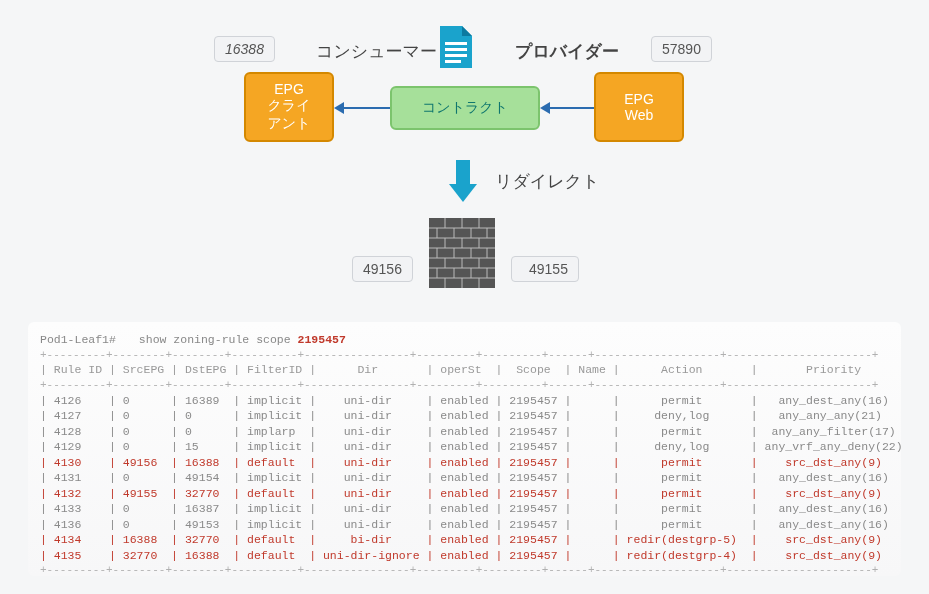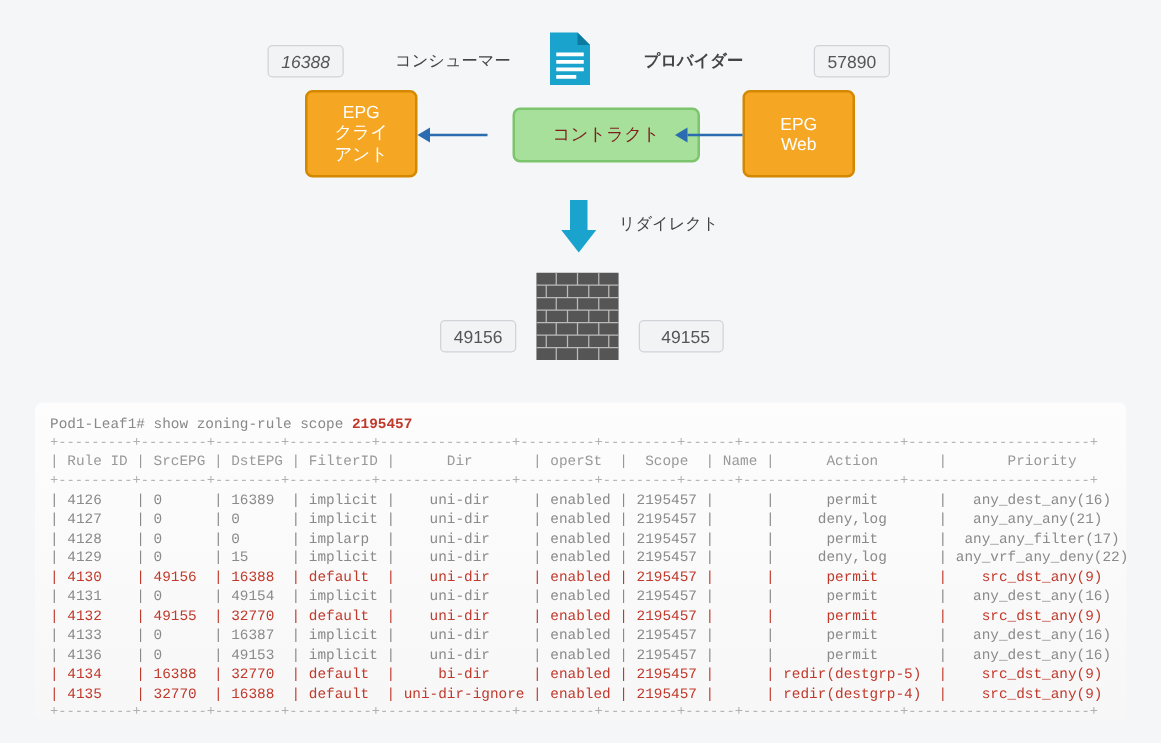--- a/index.html
+++ b/index.html
@@ -41,30 +41,29 @@
     text-align: center;
     white-space: pre-wrap;
   }
   .contract-box {
     position: absolute;
     width: 150px;
     height: 44px;
     background: #a6e09a;
     border: 2px solid #7cc46d;
     border-radius: 6px;
-    color: #7f1d1d;
+    color: #0f766e;
     font-size: 14px;
     display: flex;
     align-items: center;
     justify-content: center;
-    margin-left: 20px;
   }
   .label-text {
     position: absolute;
-    font-size: 13px;
+    font-size: 17px;
     color: #444;
   }
   .doc-icon { position: absolute; }
   .firewall { position: absolute; }
   .arrow-line {
     position: absolute;
     background: #2b6cb0;
     height: 2px;
   }
   .arrow-head {
@@ -96,21 +95,21 @@
     background: linear-gradient(#fdfdfd, #f7f7f8);
     border-radius: 6px;
     padding: 10px 12px 8px 12px;
     font-family: "Courier New", ui-monospace, Menlo, Consolas, monospace;
     font-size: 11.5px;
     line-height: 1.35;
     color: #8a8a8a;
     overflow: hidden;
   }
   .cmd-prompt { color: #888; }
-  .cmd-text { color: #888; }
+  .cmd-text { color: #888; margin-left: 16px; }
   .cmd-scope { color: #c0392b; font-weight: bold; }
   .divider { white-space: pre; color: #b0b0b0; font-size: 11px; }
   .thead-row { white-space: pre; color: #999; }
   .row { white-space: pre; }
   .row.red { color: #c0392b; }
 </style>
 </head>
 <body>
 
 <div class="canvas">

